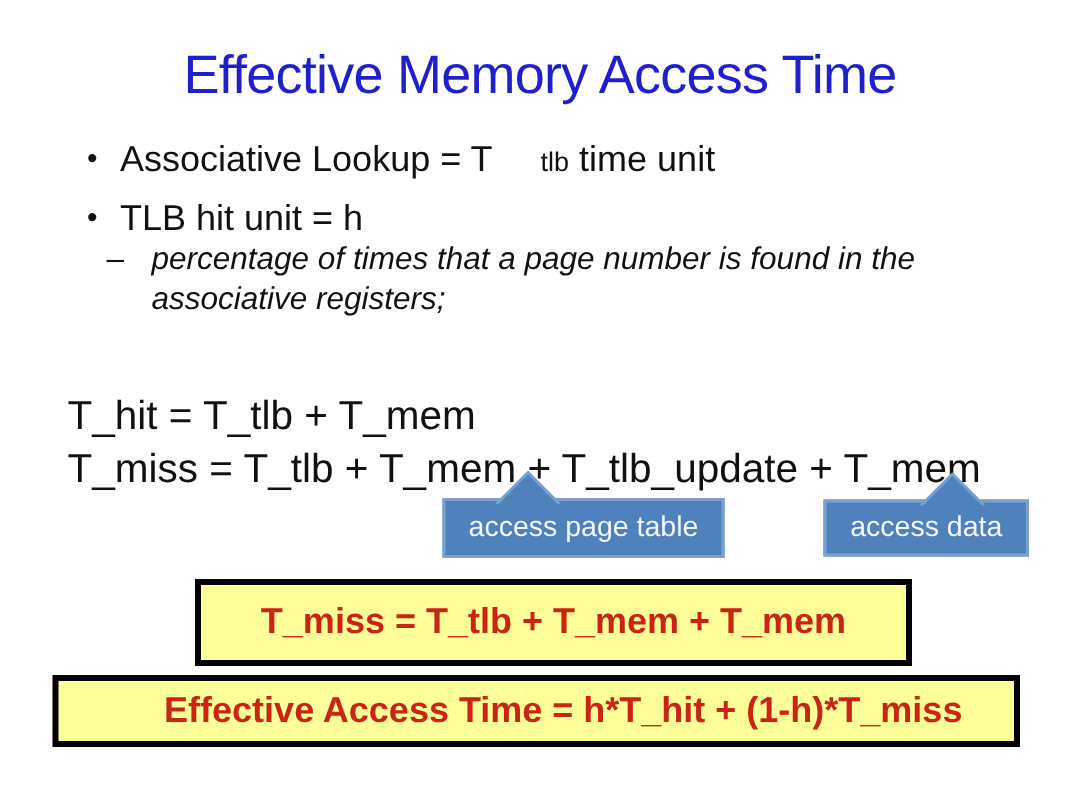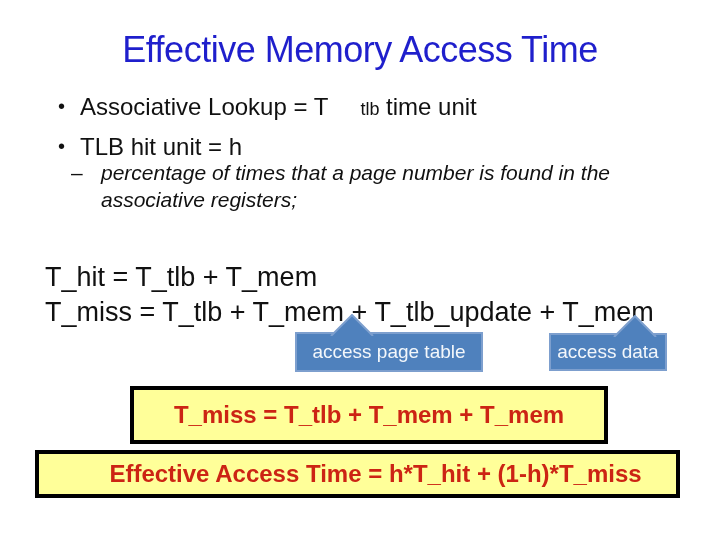--- a/index.html
+++ b/index.html
@@ -35,21 +35,21 @@
 
   .equations{position:absolute;left:45px;top:260px;width:670px;
     font-size:27px;line-height:35px;white-space:nowrap;}
 
   .callout{
     position:absolute;display:flex;align-items:center;justify-content:center;
     background:var(--callout-fill);border:2px solid var(--callout-border);
     color:var(--callout-text);font-size:19px;
   }
   .callout-page-table{left:270px;top:332px;width:188px;height:40px;margin-left:25px;}
-  .callout-data{left:549px;top:333px;width:118px;height:38px;}
+  .callout-data{left:549px;top:333px;width:137px;height:38px;}
   .pointer{position:absolute;top:-20px;width:44px;height:22px;display:block;}
   .callout-page-table .pointer{left:33px;}
   .callout-data .pointer{left:62px;}
   .pointer path{fill:var(--callout-fill);stroke:var(--callout-border);stroke-width:2;}
 
   .highlight-box{
     position:absolute;display:flex;align-items:center;justify-content:center;
     background:var(--highlight-fill);border:4px solid var(--highlight-border);
     color:var(--highlight-text);font-weight:bold;font-size:24px;white-space:nowrap;
   }

